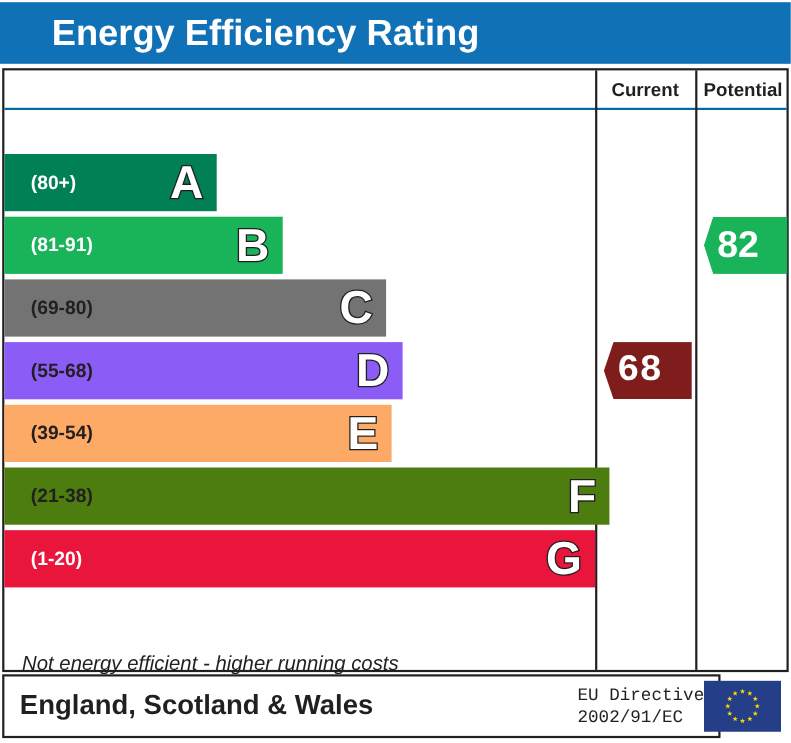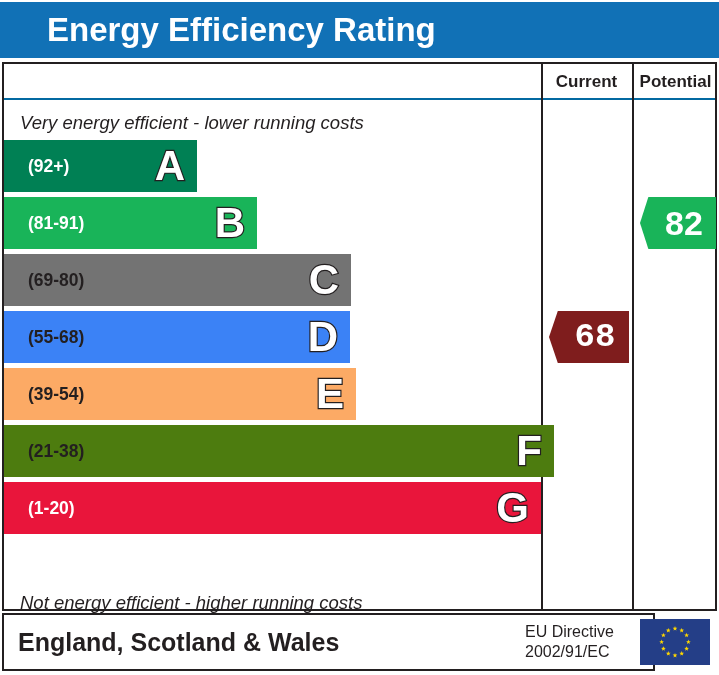--- a/index.html
+++ b/index.html
@@ -139,21 +139,21 @@
   .band.dark .band-range { color: #ffffff; }
   .band.light .band-range { color: #231f20; }
 
   
   .marker {
     position: absolute;
     height: 52px;
     clip-path: polygon(11% 0%, 100% 0%, 100% 100%, 11% 100%, 0% 50%);
     display: flex;
     align-items: center;
-    justify-content: center;
+    justify-content: flex-start;
   }
   .marker-value {
     font-size: 34px;
     font-weight: bold;
     color: #ffffff;
     padding-left: 12px;
     line-height: 1;
   }
 
   
@@ -180,20 +180,21 @@
   .footer-directive {
     position: absolute;
     left: 521px;
     top: 50%;
     transform: translateY(-50%);
     font-size: 16px;
     color: #231f20;
     line-height: 1.25;
     text-align: left;
     white-space: nowrap;
+    font-family: Liberation Mono, monospace;
   }
   .eu-flag {
     position: absolute;
     left: 636px;
     top: 50%;
     transform: translateY(-50%);
     width: 70px;
     height: 46px;
     background: #243E87;
     border: 1px solid #243E87;
@@ -213,36 +214,35 @@
 
     <div class="header-row">
       <div class="col-head current">Current</div>
       <div class="col-head potential">Potential</div>
     </div>
 
     <div class="col-div c1"></div>
     <div class="col-div c2"></div>
 
     <div class="bands-area">
-      <div class="caption top">Very energy efficient - lower running costs</div>
       <div class="caption bottom">Not energy efficient - higher running costs</div>
 
     <div class="band dark" style="top: 40px; width: 193px; background: rgb(0, 128, 84);">
-          <span class="band-range">(92+)</span>
+          <span class="band-range">(80+)</span>
           <span class="band-letter">A</span>
         </div>
         <div class="band dark" style="top: 97px; width: 253px; background: rgb(25, 180, 89);">
           <span class="band-range">(81-91)</span>
           <span class="band-letter">B</span>
         </div>
         <div class="band light" style="top: 154px; width: 347px; background: #737373;">
           <span class="band-range">(69-80)</span>
           <span class="band-letter">C</span>
         </div>
-        <div class="band light" style="top: 211px; width: 322px; background: #3b82f6; padding-left: 24px;">
+        <div class="band light" style="top: 211px; width: 362px; background: #8b5cf6;">
           <span class="band-range">(55-68)</span>
           <span class="band-letter">D</span>
         </div>
         <div class="band light" style="top: 268px; width: 352px; background: rgb(252, 170, 101);">
           <span class="band-range">(39-54)</span>
           <span class="band-letter">E</span>
         </div>
         <div class="band light" style="top: 325px; width: 550px; background: #4d7c0f;">
           <span class="band-range">(21-38)</span>
           <span class="band-letter">F</span>

